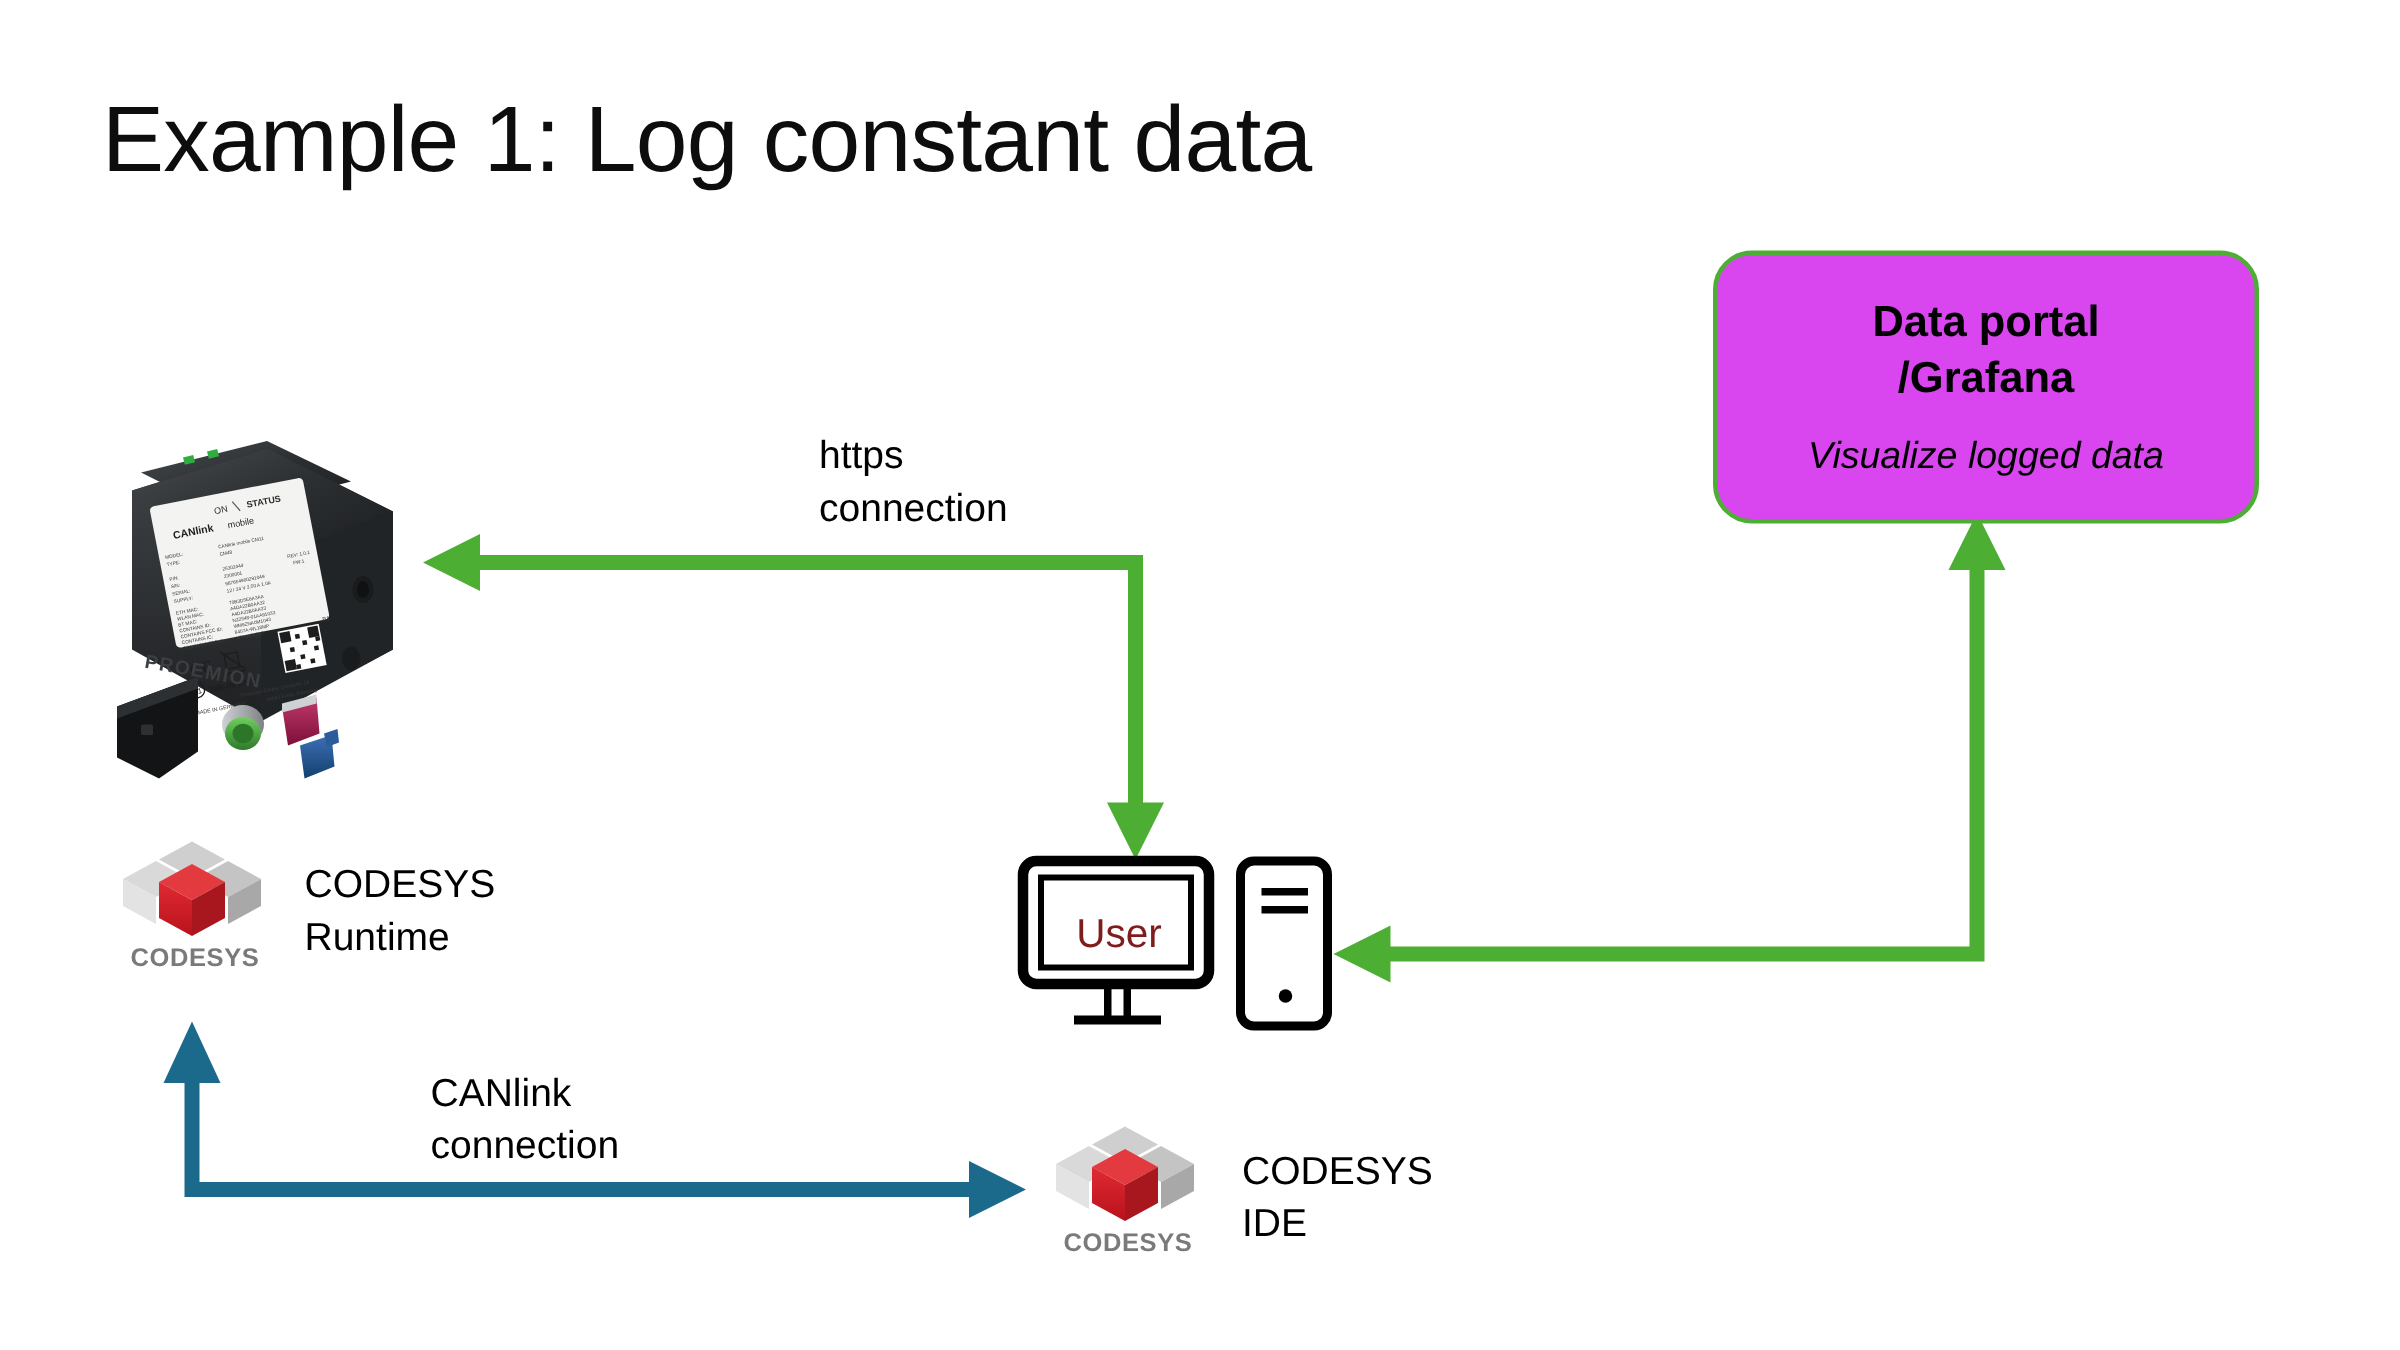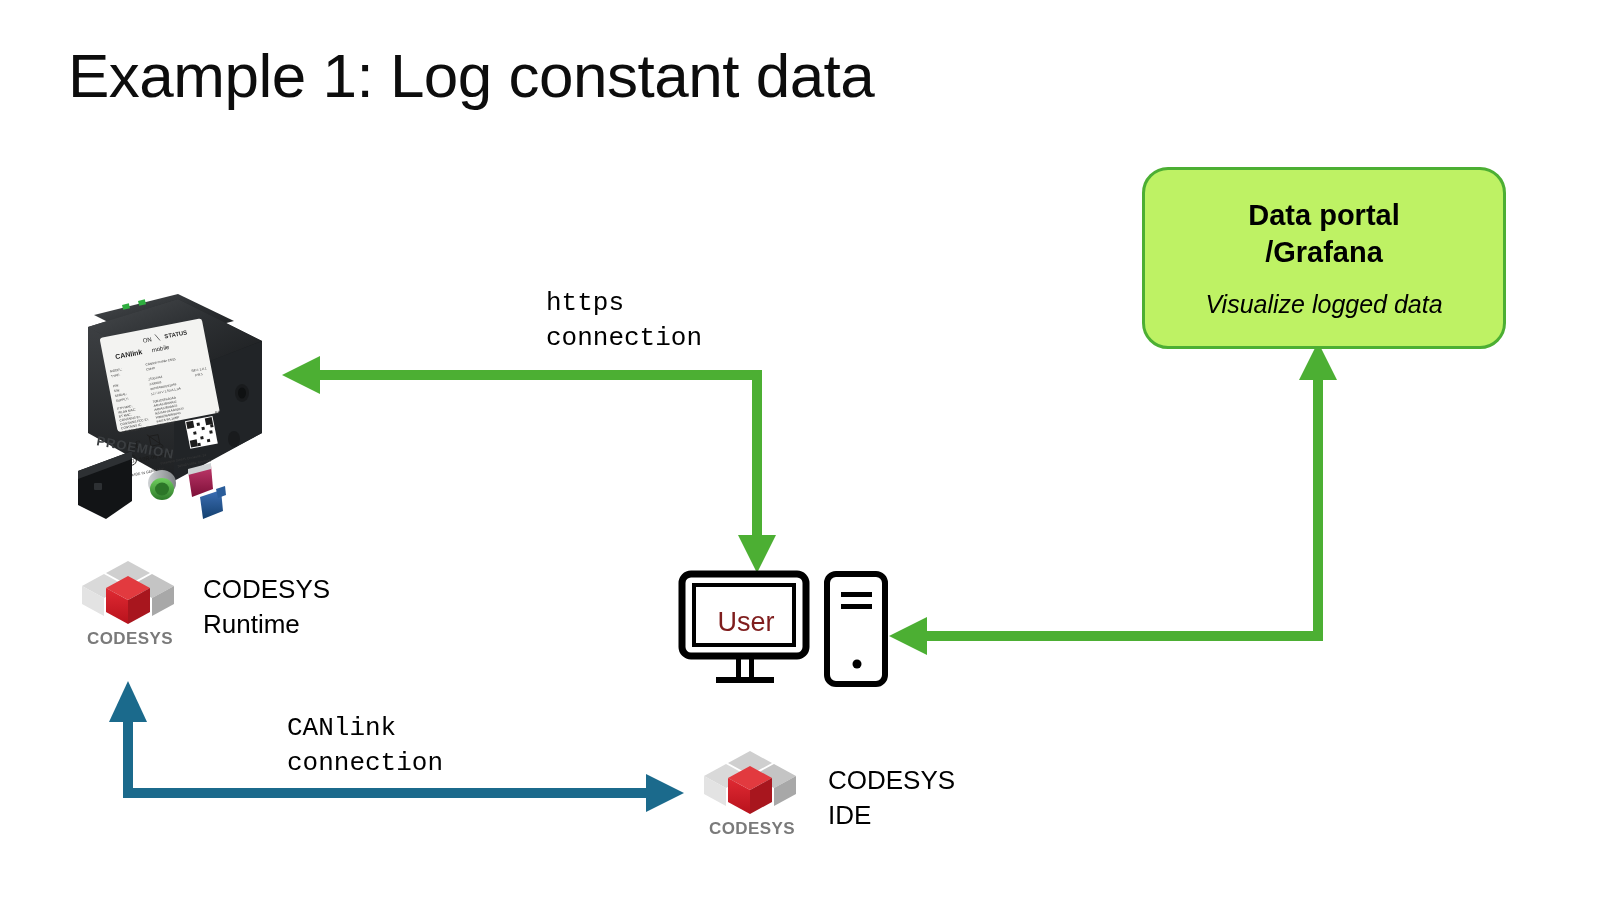--- a/index.html
+++ b/index.html
@@ -17,49 +17,48 @@
     width: 1600px;
     height: 900px;
     overflow: hidden;
     background: #ffffff;
   }
 
   
   #page-title {
     position: absolute;
     left: 68px;
-    top: 42px;
+    top: 60px;
     font-size: 62px;
     font-weight: 400;
     letter-spacing: -0.5px;
     line-height: 1.1;
     white-space: nowrap;
     color: #0d0d0d;
   }
 
   
   .label {
     position: absolute;
     font-size: 26px;
     line-height: 1.35;
     color: #000000;
     white-space: pre-line;
-    font-family: Liberation Mono, monospace;
   }
 
   
   #grafana-box {
     position: absolute;
     left: 1142px;
     top: 167px;
     width: 364px;
     height: 182px;
     border: 3px solid #4CAF33;
     border-radius: 26px;
-    background: #bef264;
+    background: #d946ef;
     box-sizing: border-box;
     display: flex;
     flex-direction: column;
     align-items: center;
     justify-content: center;
   }
   #grafana-box .gb-title {
     font-size: 29px;
     font-weight: bold;
     line-height: 1.28;

